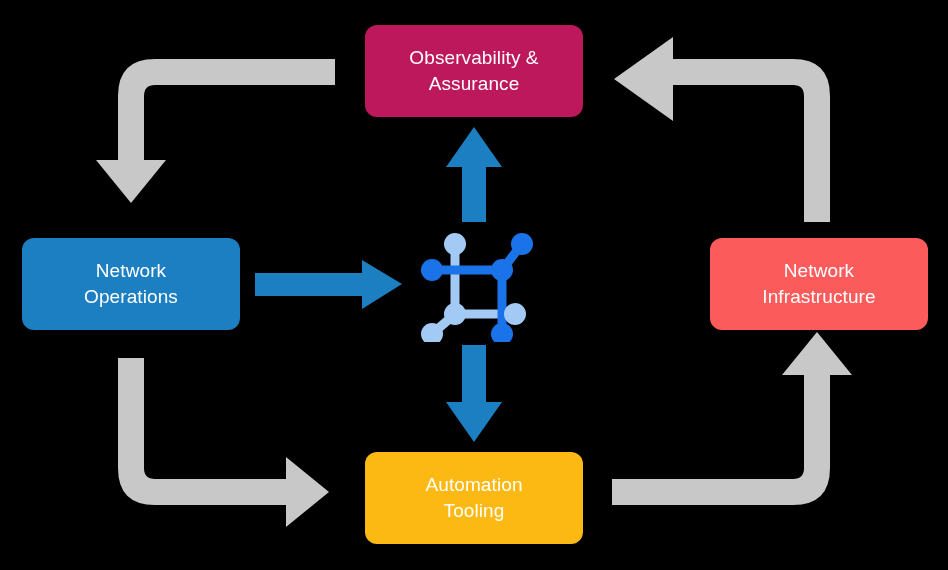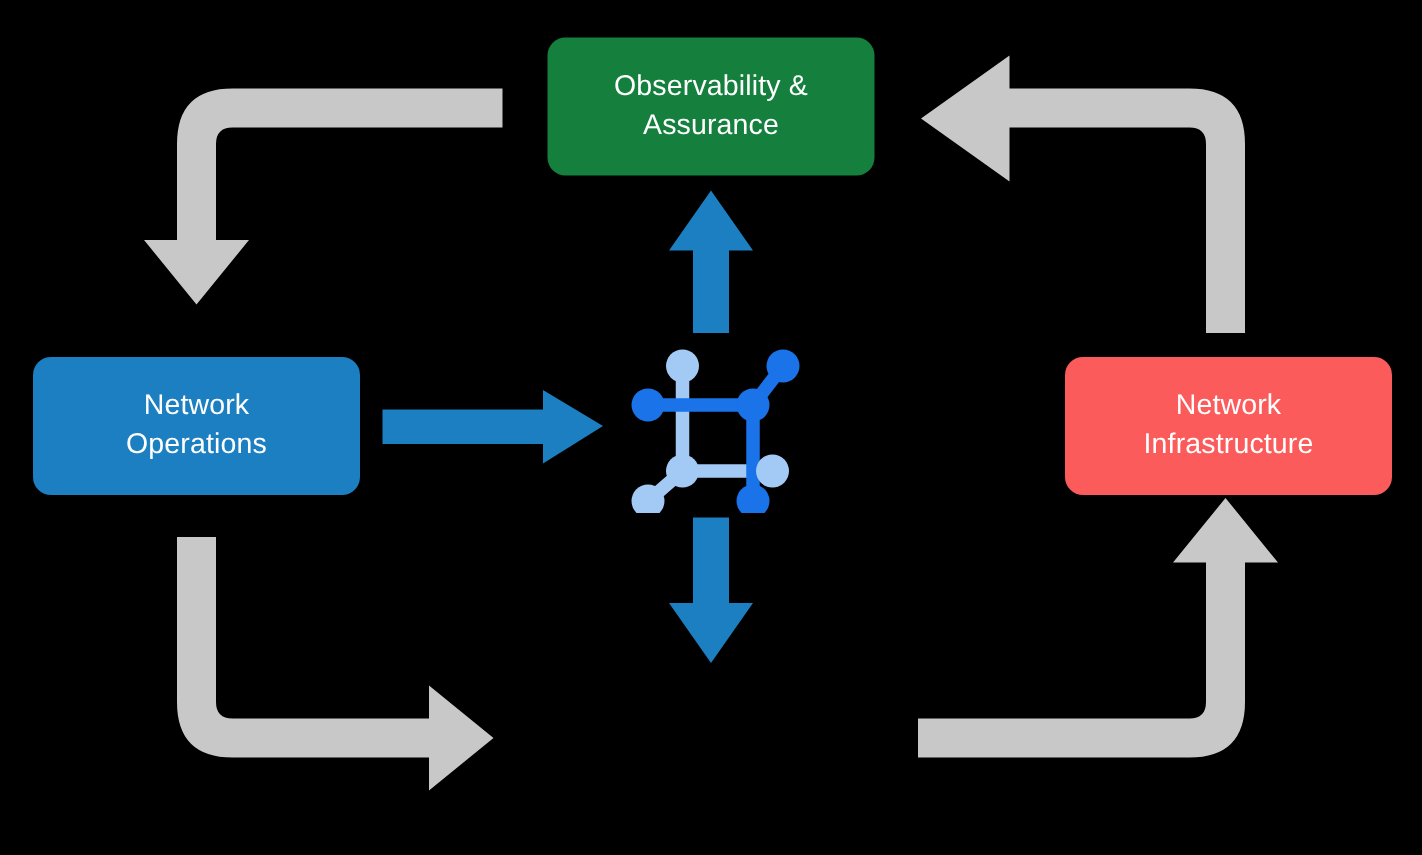--- a/index.html
+++ b/index.html
@@ -117,29 +117,33 @@
       <circle cx="37" cy="92" r="11" fill="#a3c9f5"></circle>
       <circle cx="97" cy="92" r="11" fill="#a3c9f5"></circle>
       <circle cx="14" cy="112" r="11" fill="#a3c9f5"></circle>
       <circle cx="14" cy="48" r="11" fill="#1a73e8"></circle>
       <circle cx="84" cy="48" r="11" fill="#1a73e8"></circle>
       <circle cx="104" cy="22" r="11" fill="#1a73e8"></circle>
       <circle cx="84" cy="112" r="11" fill="#1a73e8"></circle>
     </g>
   </svg>
 
-  <div class="node-box" id="box-observability" style="background: #15803d; color: rgb(255, 255, 255);">
+  <div class="node-box" id="box-observability" style="background: #be185d; color: rgb(255, 255, 255);">
     <span class="node-label">Observability &amp;
 Assurance</span>
   </div>
 
   <div class="node-box" id="box-operations" style="background: rgb(28, 127, 193); color: rgb(255, 255, 255);">
     <span class="node-label">Network
 Operations</span>
   </div>
 
   <div class="node-box" id="box-infrastructure" style="background: rgb(252, 91, 91); color: rgb(255, 255, 255);">
     <span class="node-label">Network
 Infrastructure</span>
   </div>
 
+  <div class="node-box" id="box-automation" style="background: rgb(253, 185, 19); color: rgb(255, 255, 255);">
+    <span class="node-label">Automation
+Tooling</span>
+  </div>
 
 </div>
 
 </body></html>

